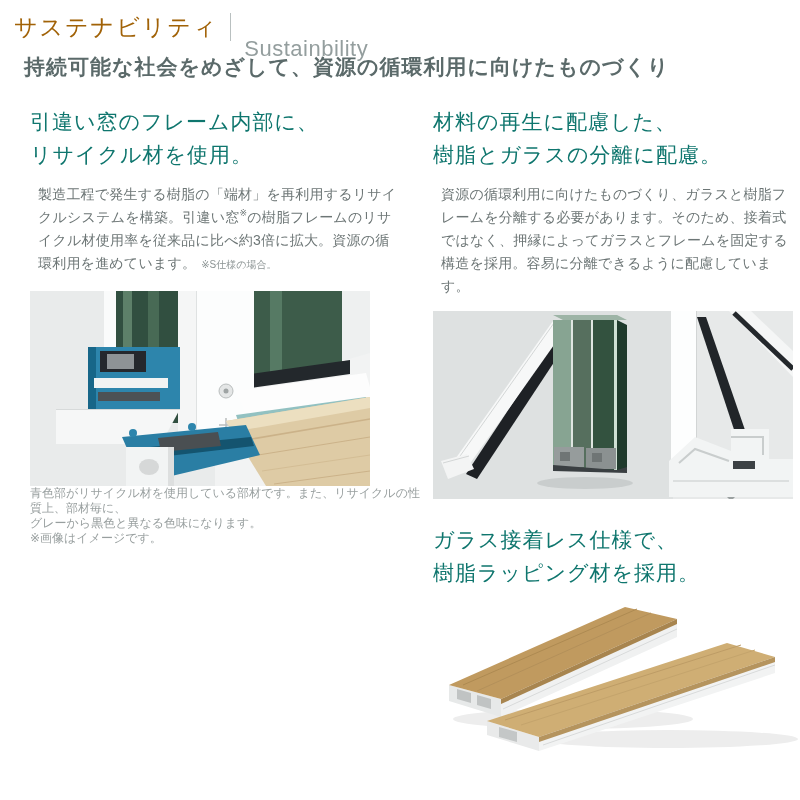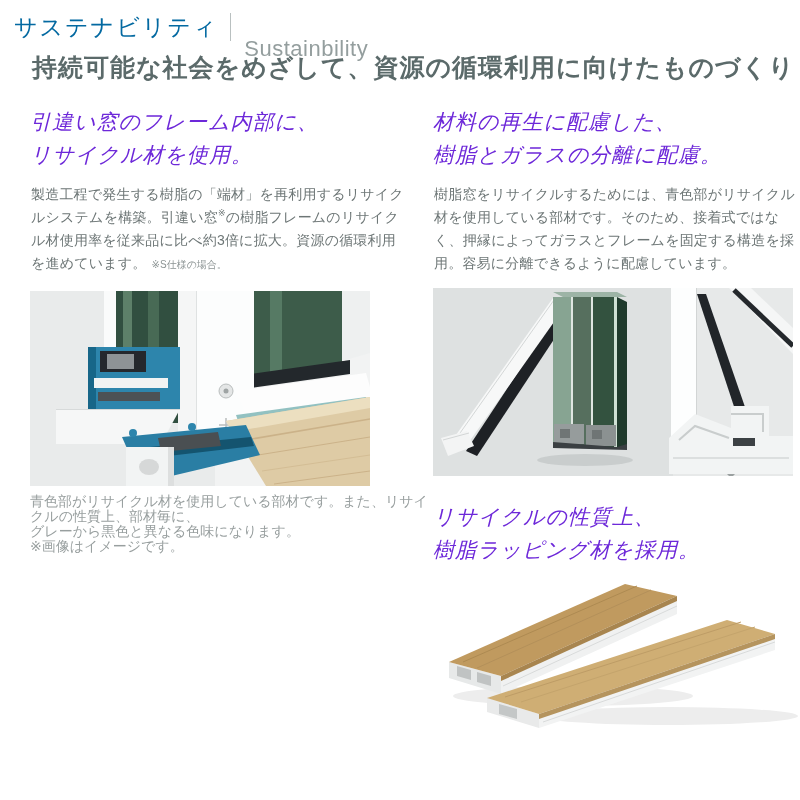--- a/index.html
+++ b/index.html
@@ -3,39 +3,39 @@
 <meta charset="utf-8">
 <style>
   html,body{margin:0;padding:0;}
   body{
     width:800px;height:800px;overflow:hidden;background:#ffffff;
     font-family:"Liberation Sans","DejaVu Sans",sans-serif;
     color:#6d7676;
   }
   
   .site-header{display:flex;align-items:center;padding:9px 0 0 14px;height:36px;}
-  .hdr-jp{font-size:23px;color:#0369a1;letter-spacing:2px;}
+  .hdr-jp{font-size:23px;color:#a16207;letter-spacing:2px;}
   .hdr-divider{width:1px;height:28px;background:#b9c0c0;margin:0 13px 0 12px;}
   .hdr-en{font-size:22px;color:#949e9e;letter-spacing:0.5px;margin-top:44px;}
   
-  .banner{padding:5px 0 0 32px;font-size:25px;font-weight:bold;color:#5b6a6a;letter-spacing:1px;line-height:34px;}
+  .banner{padding:5px 0 0 0;font-size:21px;font-weight:bold;color:#5b6a6a;letter-spacing:1px;line-height:34px;margin-left:24px;}
   
   .columns{display:flex;padding:21px 0 0 30px;}
   .col-left{width:380px;margin-right:23px;flex:none;}
   .col-right{width:366px;flex:none;}
-  .col-heading{font-size:21px;font-weight:normal;color:#6d28d9;line-height:33px;letter-spacing:1px;white-space:pre-line;margin:0 0 12px 0;font-style:italic;}
-  .body-text{font-size:14px;line-height:23px;color:#6d7676;letter-spacing:0.2px;margin:1px;}
+  .col-heading{font-size:21px;font-weight:normal;color:#0f766e;line-height:33px;letter-spacing:1px;white-space:pre-line;margin:0 0 12px 0;}
+  .body-text{font-size:14px;line-height:23px;color:#6d7676;letter-spacing:0.2px;margin:8px;}
   .body-text sup{font-size:9px;line-height:0;}
   .inline-note{font-size:10px;color:#8b9393;margin-left:5px;letter-spacing:0;}
   figure{margin:0;}
   .fig-left{margin-top:15px;width:340px;height:195px;}
   .fig-right1{margin-top:13px;width:360px;height:188px;}
   .fig-right2{margin-top:2px;width:366px;height:150px;}
   figure svg{display:block;}
-  .caption{font-size:14px;line-height:15px;color:#989f9f;margin-top:8px;width:400px;white-space:pre-line;letter-spacing:0;}
+  .caption{font-size:12px;line-height:15px;color:#989f9f;width:400px;white-space:pre-line;letter-spacing:0;}
   .heading-second{margin-top:24px;}
 </style>
 </head>
 <body>
 
 <header class="site-header">
   <span class="hdr-jp">サステナビリティ</span>
   <span class="hdr-divider"></span>
   <span class="hdr-en">Sustainbility</span>
 </header>
@@ -120,21 +120,21 @@
       </svg>
     </figure>
     <div class="caption">青色部がリサイクル材を使用している部材です。また、リサイクルの性質上、部材毎に、
 グレーから黒色と異なる色味になります。
 ※画像はイメージです。</div>
   </section>
 
   <section class="col-right">
     <h2 class="col-heading">材料の再生に配慮した、
 樹脂とガラスの分離に配慮。</h2>
-    <p class="body-text">樹脂窓をリサイクルするためには、青色部がリサイクル材を使用している部材です。そのため、接着式ではなく、押縁によってガラスとフレームを固定する構造を採用。容易に分離できるように配慮しています。</p>
+    <p class="body-text">資源の循環利用に向けたものづくり、ガラスと樹脂フレームを分離する必要があります。そのため、接着式ではなく、押縁によってガラスとフレームを固定する構造を採用。容易に分離できるように配慮しています。</p>
 
     <figure class="fig-right1">
       <svg width="360" height="188" viewBox="0 0 360 188">
         <rect width="360" height="188" fill="#dee1e1"></rect>
         <rect x="240" width="120" height="188" fill="#e7e9e9"></rect>
 
         <g>
           <polygon points="130,16 141,21 44,168 33,163" fill="#1e2125"></polygon>
           <polygon points="18,154 120,10 133,17 31,161" fill="#f7f8f8"></polygon>
           <line x1="121" y1="12" x2="20" y2="155" stroke="#d3d6d6"></line>
@@ -167,21 +167,21 @@
           <polygon points="264,6 273,6 322,148 312,152" fill="#212529"></polygon>
           <path d="M236,150 L262,126 L298,140 L298,118 L336,118 L336,148 L360,148 L360,186 L236,186 Z" fill="#f2f4f4"></path>
           <path d="M246,152 L262,138 L296,150 M298,126 L330,126 L330,144" fill="none" stroke="#c9cdcd" stroke-width="2"></path>
           <rect x="300" y="150" width="22" height="8" fill="#3c4144"></rect>
           <line x1="240" y1="170" x2="356" y2="170" stroke="#dcdfdf" stroke-width="2"></line>
           <polygon points="294,186 302,186 300,188 296,188" fill="#9aa0a0"></polygon>
         </g>
       </svg>
     </figure>
 
-    <h2 class="col-heading heading-second">リサイクルの性質上、
+    <h2 class="col-heading heading-second">ガラス接着レス仕様で、
 樹脂ラッピング材を採用。</h2>
 
     <figure class="fig-right2">
       <svg width="366" height="150" viewBox="0 0 366 150">
         <rect width="366" height="150" fill="#ffffff"></rect>
         <ellipse cx="140" cy="118" rx="120" ry="10" fill="#ededed"></ellipse>
         <ellipse cx="235" cy="138" rx="130" ry="9" fill="#ededed"></ellipse>
 
         <g>
           <polygon points="16,84 68,98 68,116 16,100" fill="#e7e9e9"></polygon>

